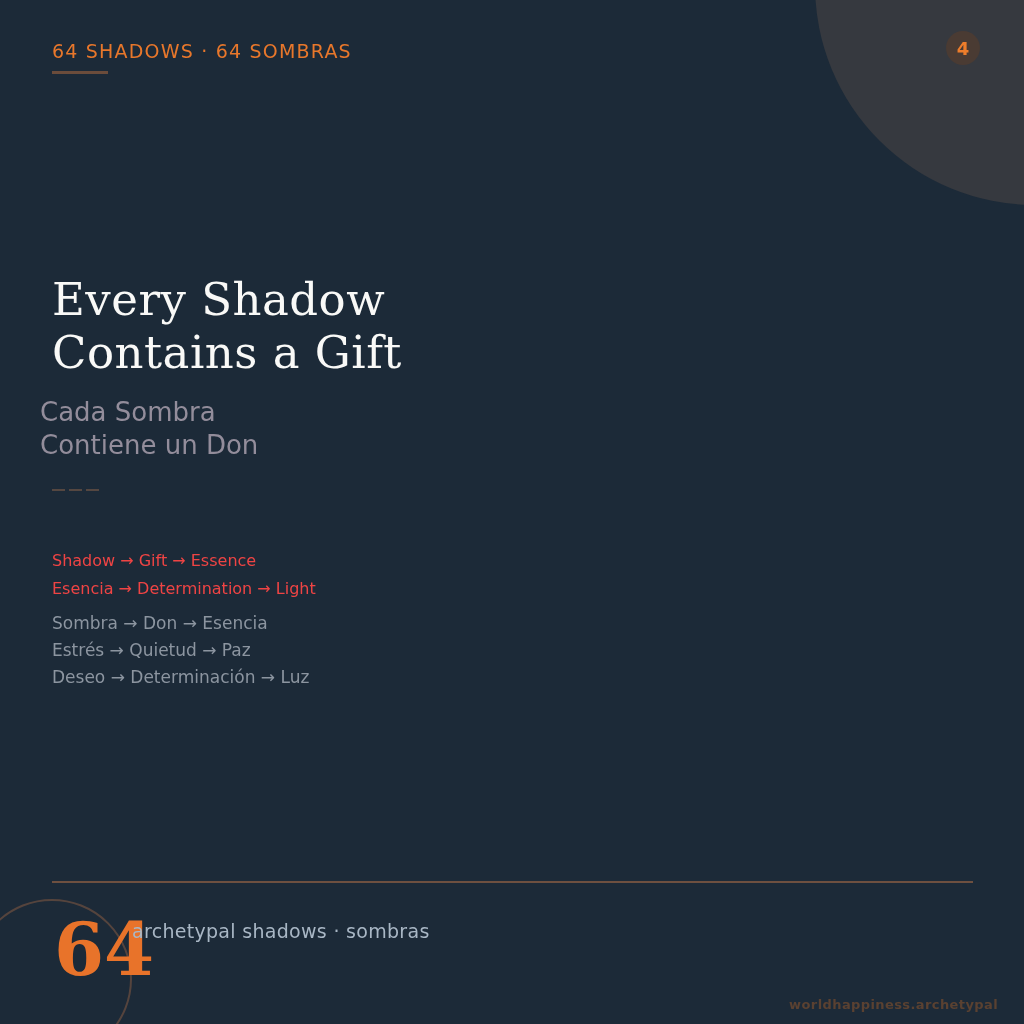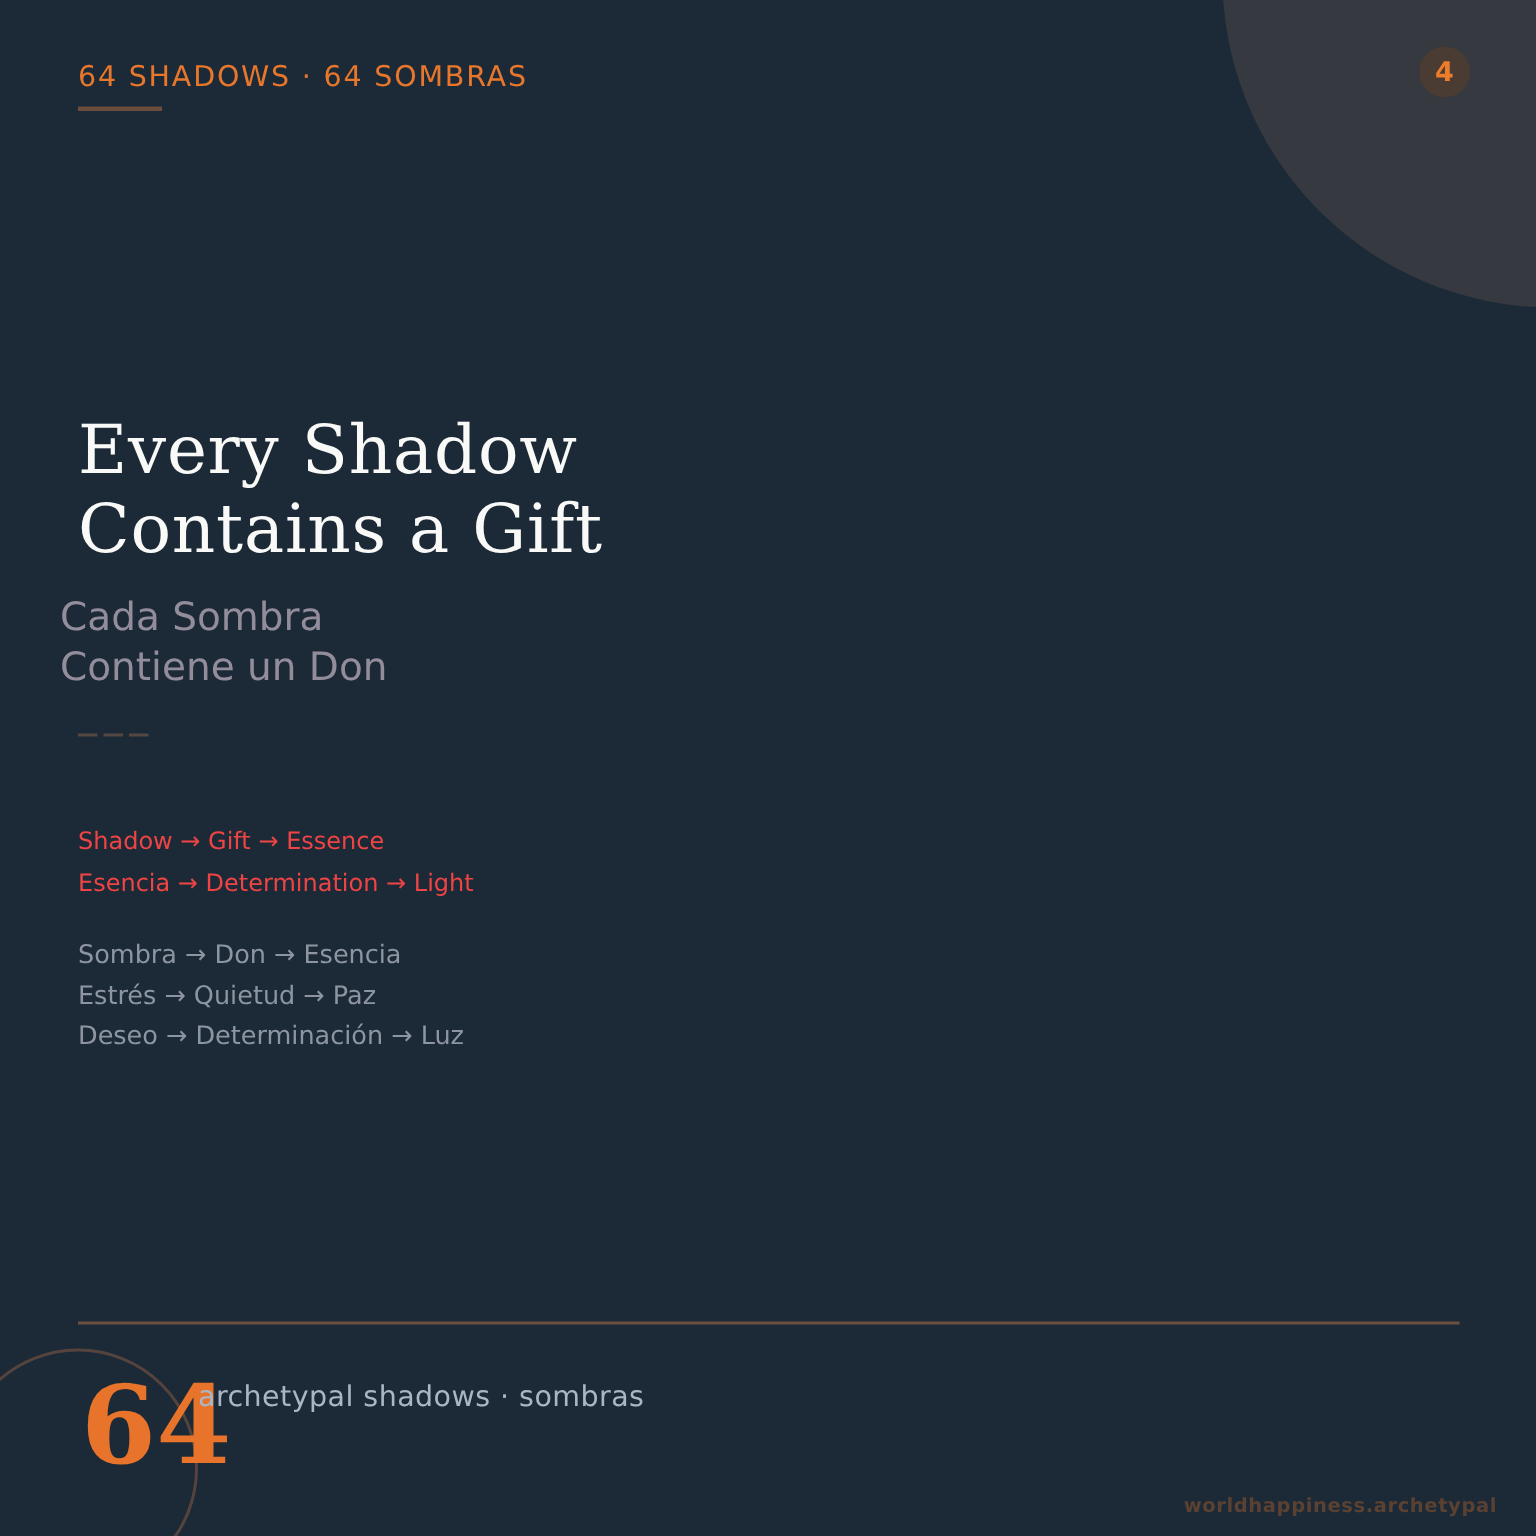--- a/index.html
+++ b/index.html
@@ -76,21 +76,21 @@
   .list-en {
     position: absolute;
     left: 52px; top: 511px;
     font-size: 16px;
     line-height: 28px;
     color: #ef4444;
     margin-top: 36px;
   }
   .list-es {
     position: absolute;
-    left: 52px; top: 624px;
+    left: 52px; top: 610px;
     font-size: 17px;
     line-height: 27px;
     color: #8c95a0;
   }
   .footer-rule {
     position: absolute;
     left: 52px; top: 881px;
     width: 921px; height: 2px;
     background: #6e5040;
   }

